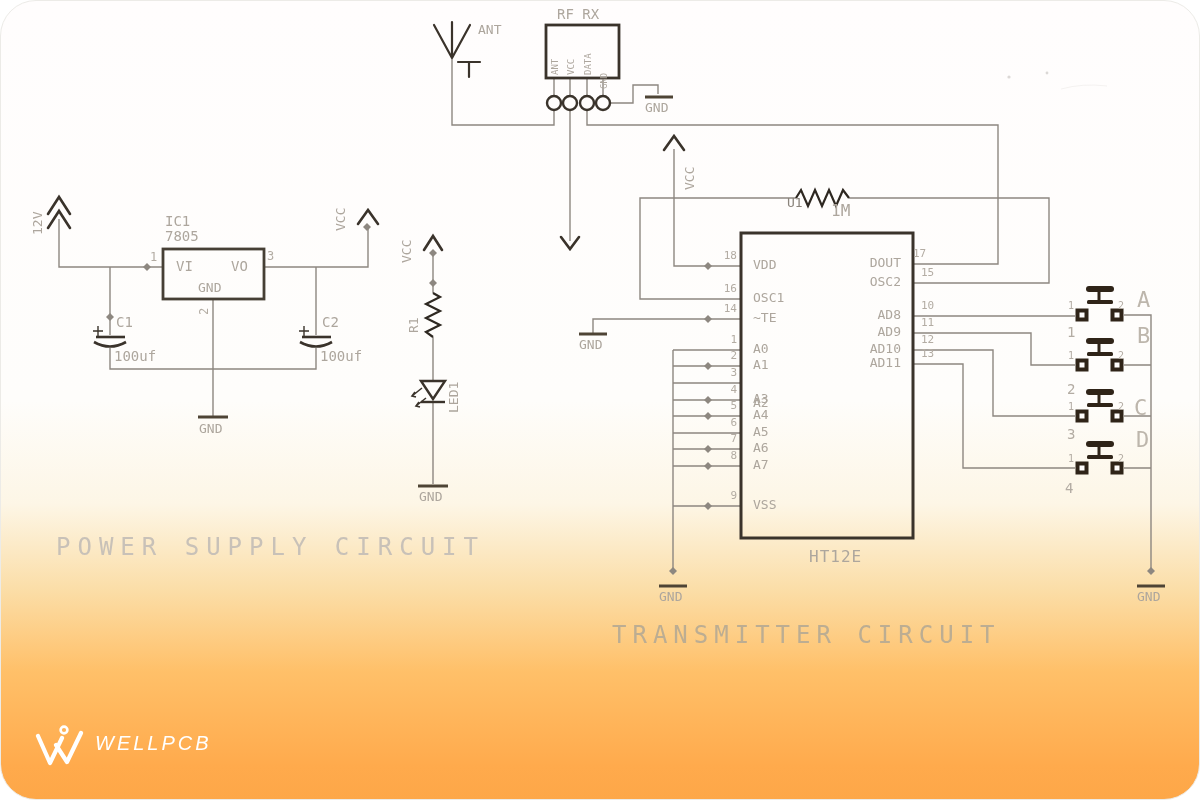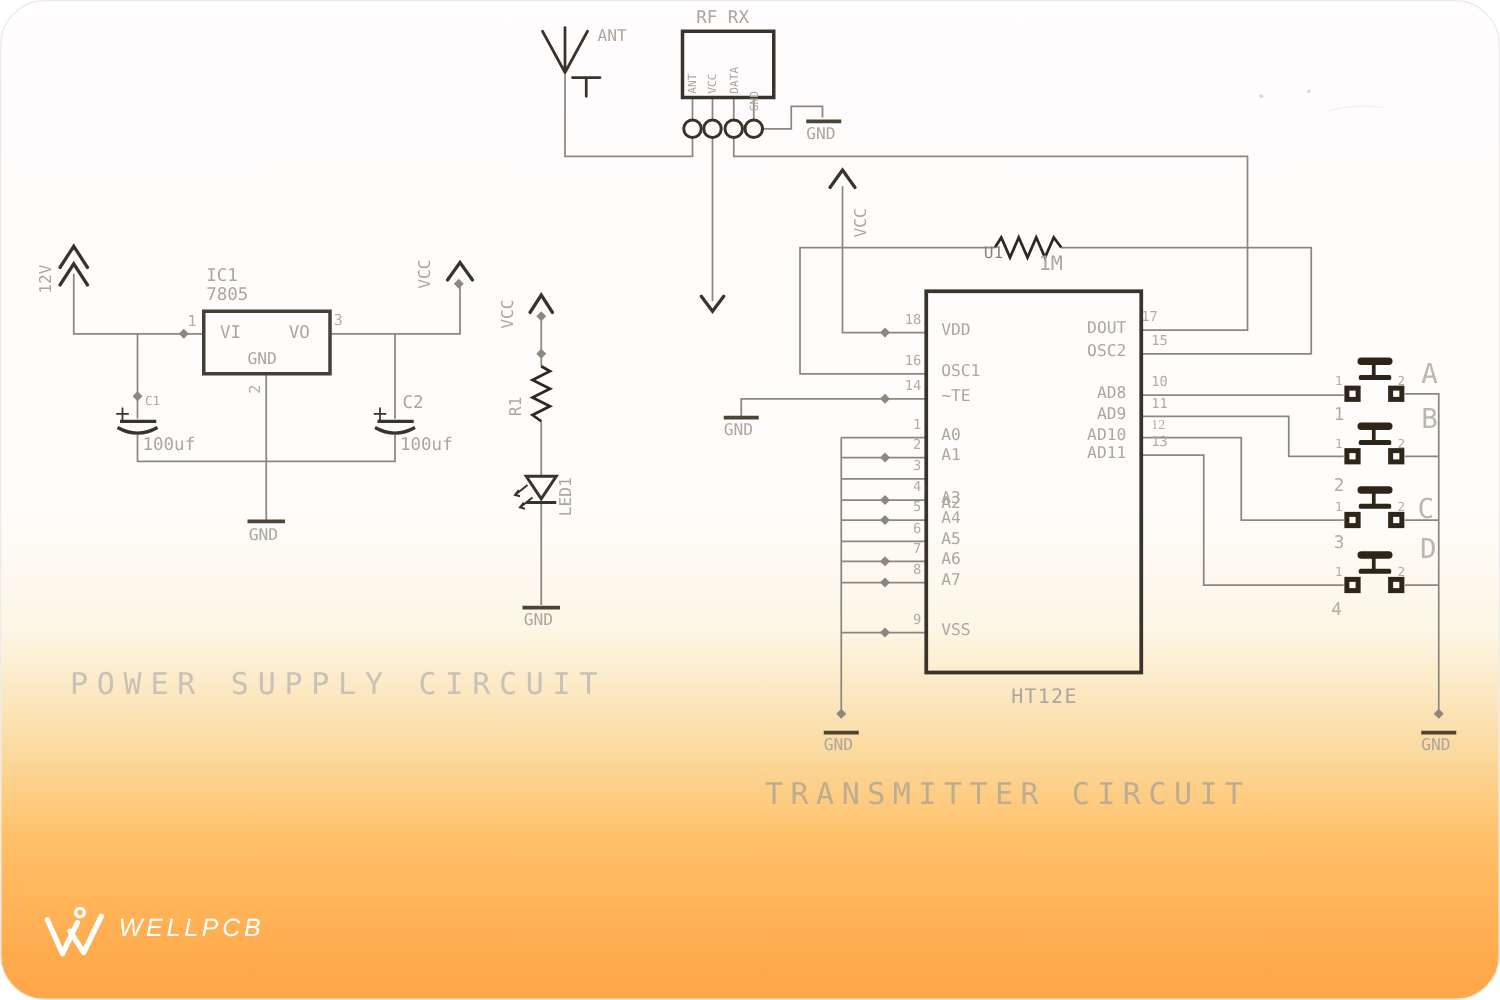--- a/index.html
+++ b/index.html
@@ -188,21 +188,21 @@
   <span class="lbl vtext" style="left:30px;top:194px;height:40px;">12V</span>
   <span class="lbl vtext" style="left:333px;top:188px;height:42px;">VCC</span>
   <span class="lbl" style="left:164px;top:213px;font-size:14px;">IC1</span>
   <span class="lbl" style="left:164px;top:228px;font-size:14px;">7805</span>
   <span class="lbl" style="left:175px;top:258px;font-size:14px;">VI</span>
   <span class="lbl" style="left:230px;top:258px;font-size:14px;">VO</span>
   <span class="lbl" style="left:197px;top:280px;font-size:13px;">GND</span>
   <span class="num" style="left:149px;top:250px;font-size:12px;">1</span>
   <span class="num" style="left:266px;top:249px;font-size:12px;">3</span>
   <span class="num vtext" style="left:197px;top:300px;height:14px;font-size:12px;">2</span>
-  <span class="lbl" style="left:115px;top:314px;font-size:10px;">C1</span>
+  <span class="lbl" style="left:115px;top:314px;font-size:14px;">C1</span>
   <span class="lbl" style="left:113px;top:348px;font-size:14px;">100uf</span>
   <span class="lbl" style="left:321px;top:314px;font-size:14px;">C2</span>
   <span class="lbl" style="left:319px;top:348px;font-size:14px;">100uf</span>
   <span class="lbl" style="left:198px;top:421px;">GND</span>
 
   <span class="lbl vtext" style="left:399px;top:220px;height:42px;">VCC</span>
   <span class="lbl vtext" style="left:406px;top:302px;height:30px;">R1</span>
   <span class="lbl vtext" style="left:446px;top:366px;height:46px;">LED1</span>
   <span class="lbl" style="left:418px;top:489px;">GND</span>
 
@@ -243,21 +243,21 @@
   <span class="lbl" style="left:800px;top:274px;width:100px;text-align:right;">OSC2</span>
   <span class="lbl" style="left:800px;top:307px;width:100px;text-align:right;">AD8</span>
   <span class="lbl" style="left:800px;top:324px;width:100px;text-align:right;">AD9</span>
   <span class="lbl" style="left:800px;top:341px;width:100px;text-align:right;">AD10</span>
   <span class="lbl" style="left:800px;top:355px;width:100px;text-align:right;">AD11</span>
 
   <span class="num" style="left:892px;top:247px;margin-left:20px;">17</span>
   <span class="num" style="left:920px;top:266px;">15</span>
   <span class="num" style="left:920px;top:299px;">10</span>
   <span class="num" style="left:920px;top:316px;">11</span>
-  <span class="num" style="left:920px;top:333px;font-family:Liberation Serif, serif;">12</span>
+  <span class="num" style="left:920px;top:333px;">12</span>
   <span class="num" style="left:920px;top:347px;">13</span>
 
   <span class="btnletter" style="left:1136px;top:288px;">A</span>
   <span class="btnletter" style="left:1136px;top:324px;">B</span>
   <span class="btnletter" style="left:1133px;top:396px;">C</span>
   <span class="btnletter" style="left:1135px;top:428px;">D</span>
 
   <span class="num" style="left:1067px;top:299px;font-size:10px;">1</span>
   <span class="num" style="left:1117px;top:299px;font-size:10px;">2</span>
   <span class="num" style="left:1067px;top:349px;font-size:10px;">1</span>

